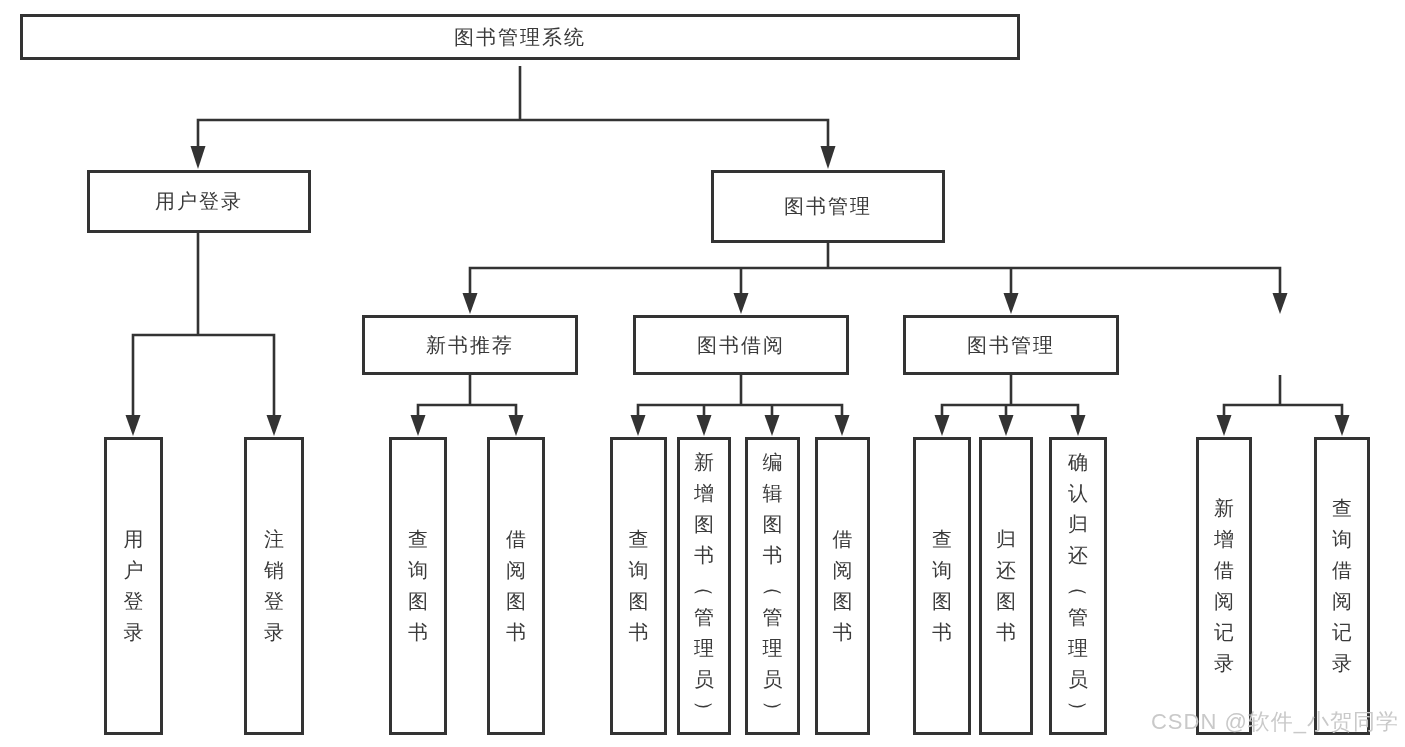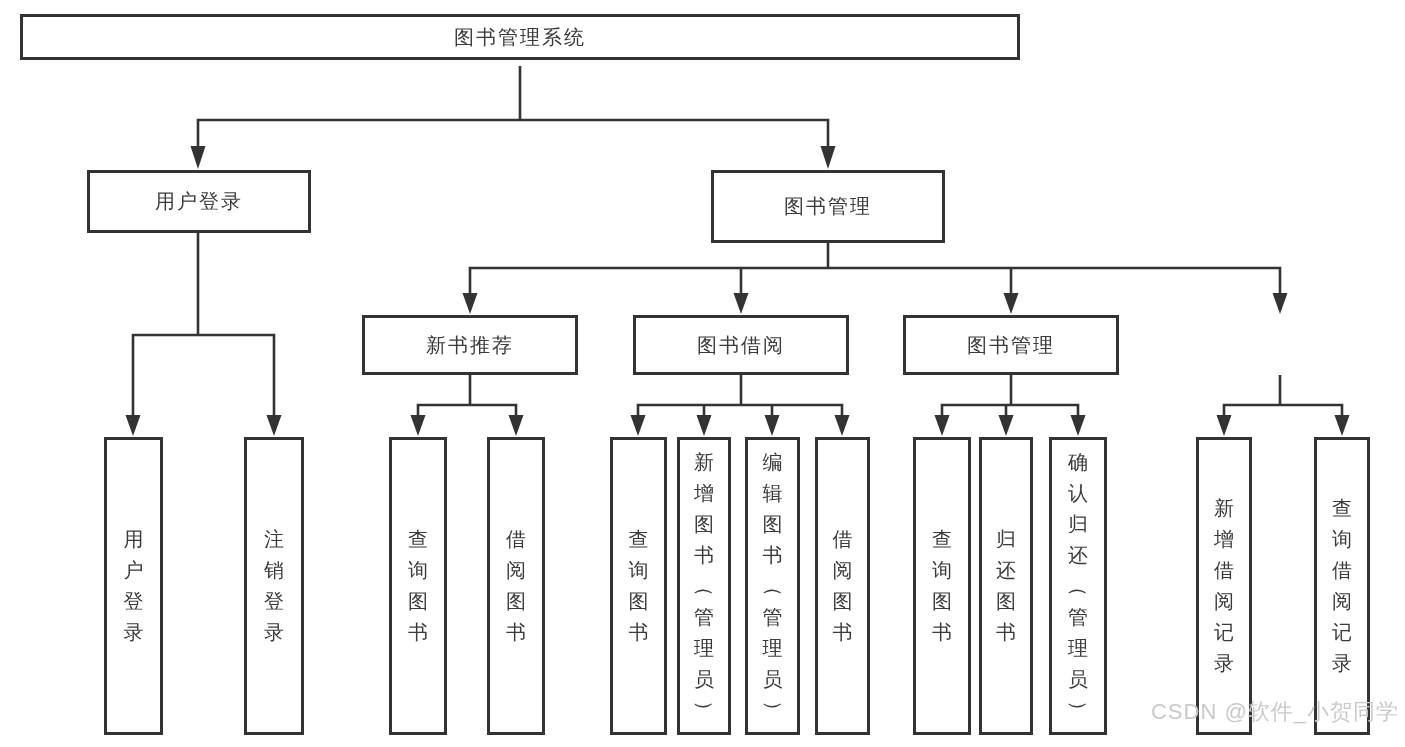--- a/index.html
+++ b/index.html
@@ -57,21 +57,21 @@
     display: block;
     line-height: 31px;
     font-size: 20px;
   }
   .box.v .ch.rot {
     transform: rotate(90deg);
   }
   .watermark {
     position: absolute;
     right: 6px;
-    bottom: 20px;
+    bottom: 10px;
     z-index: 3;
     font-size: 22px;
     letter-spacing: 1px;
     color: var(--wm, #c9c9c9);
     white-space: nowrap;
   }
 </style>
 </head>
 <body>
 

